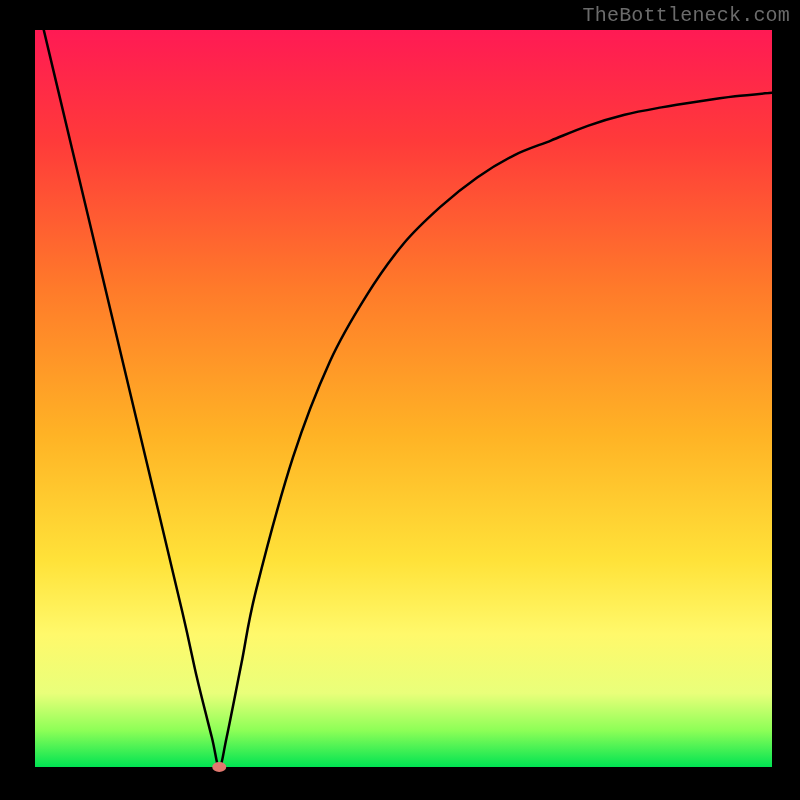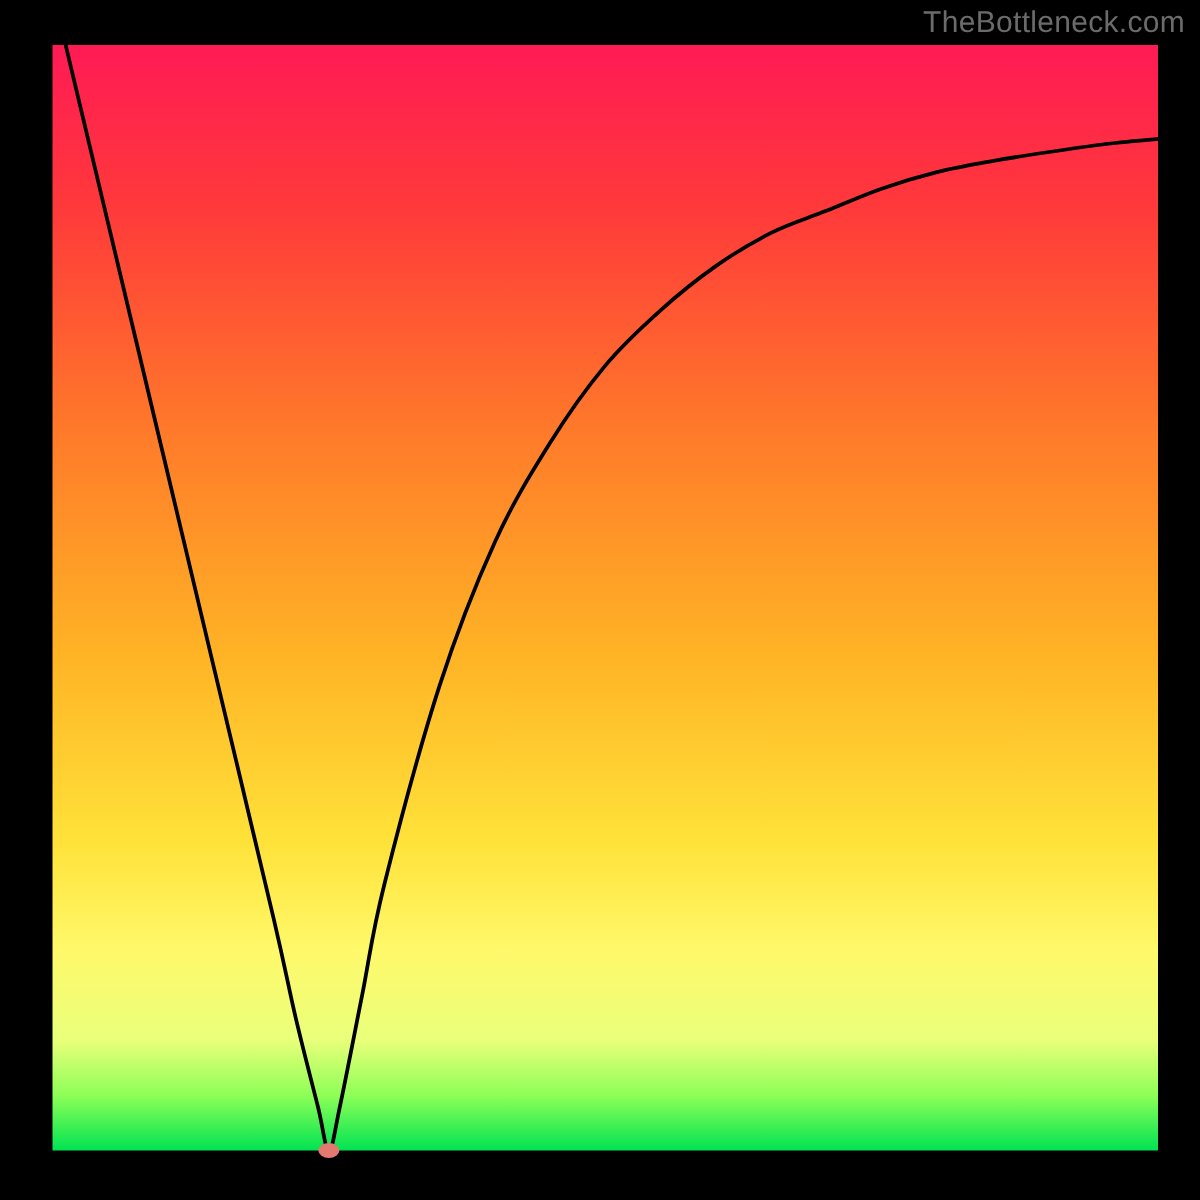--- a/index.html
+++ b/index.html
@@ -19,20 +19,21 @@
   }
   .watermark {
     position: absolute;
     top: 4px;
     right: 10px;
     color: #6b6b6b;
     font-size: 20px;
     font-weight: 500;
     letter-spacing: 0.2px;
     z-index: 5;
+    font-family: Liberation Mono, monospace;
   }
   svg {
     position: absolute;
     top: 0;
     left: 0;
   }
 </style>
 </head>
 <body>
 

